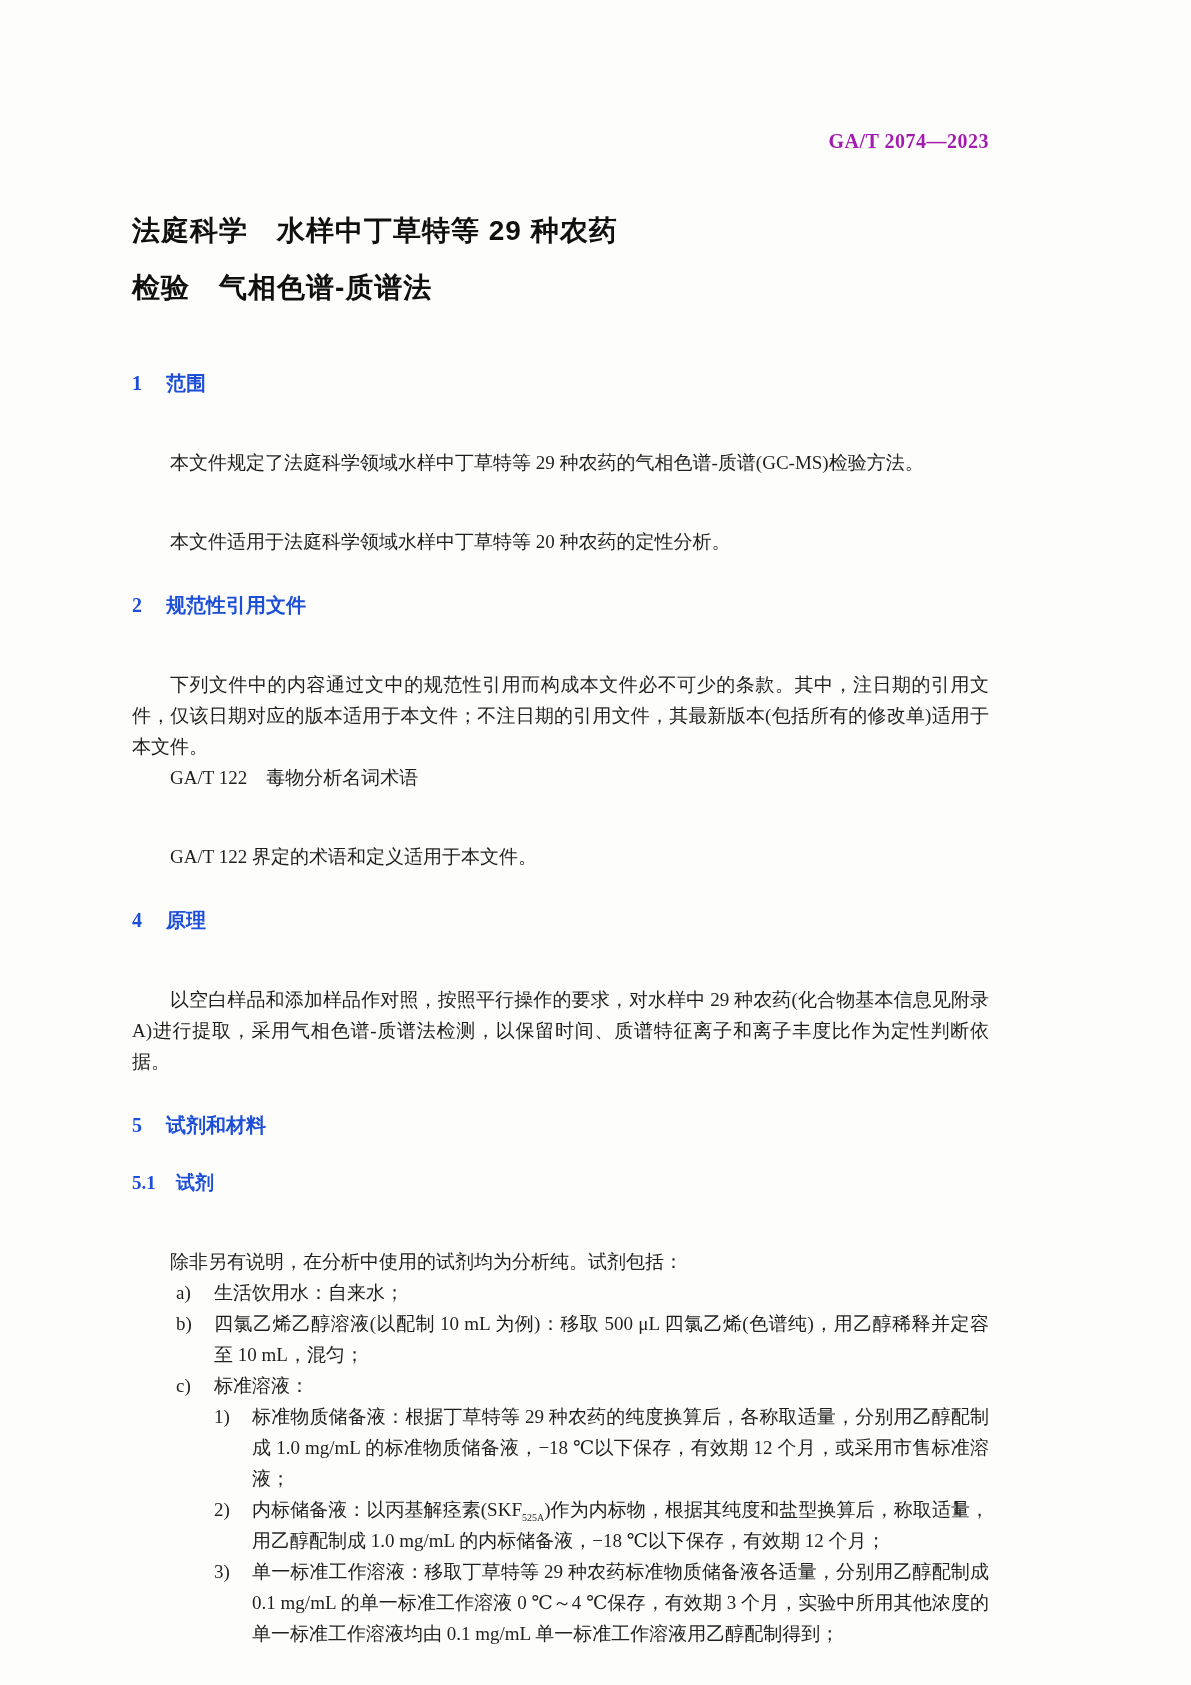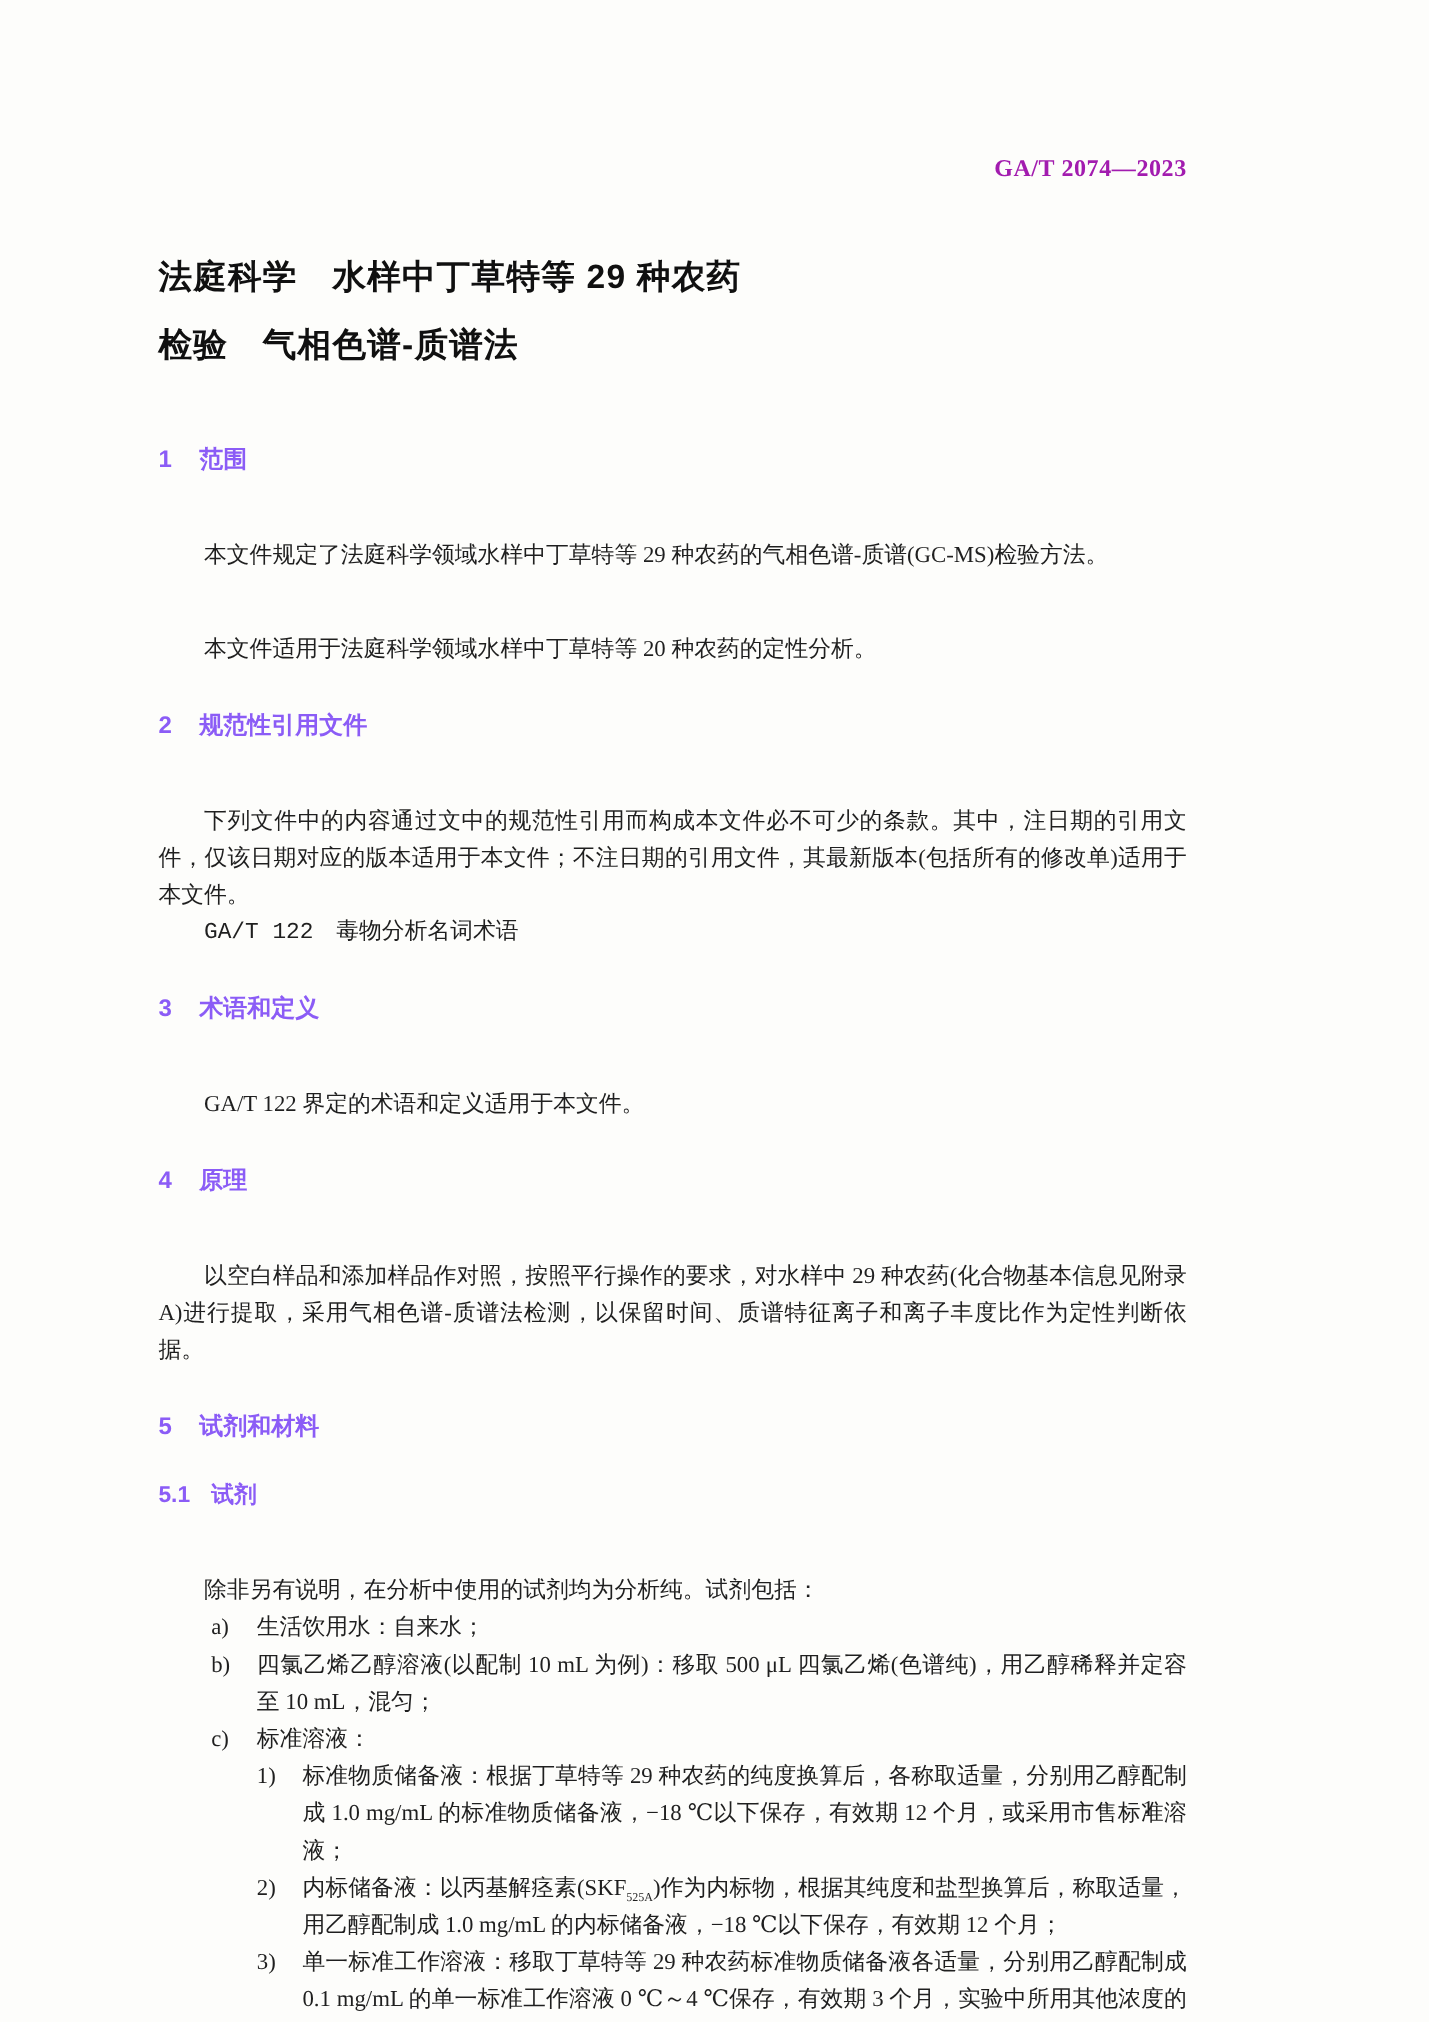--- a/index.html
+++ b/index.html
@@ -30,38 +30,38 @@
     text-align: left;
     font-family: "Liberation Sans", "DejaVu Sans", sans-serif;
     font-weight: 700;
     font-size: 28px;
     line-height: 57px;
     color: #101010;
     letter-spacing: 1px;
   }
   .title-line { display: block; }
   .sec-heading {
-    font-family: Liberation Sans, sans-serif;
+    font-family: Liberation Serif, serif;
     font-weight: 700;
     font-size: 20px;
     line-height: 31px;
-    color: #8b5cf6;
+    color: #1d4ed8;
     margin: 33px 0 26px 0;
   }
   .sec-heading.first { margin-top: 52px; }
   .sec-heading.subhead { font-size: 19px; margin: 21px 0 14px 0; }
   .sec-num { display: inline-block; min-width: 34px; }
   .sec-heading.subhead .sec-num { min-width: 44px; }
   .body-p {
     margin: 0;
     text-align: justify;
     text-justify: inter-ideograph;
   }
   .indent { text-indent: 38px; margin-top: 48px; }
-  .ref-line { margin: 0; text-indent: 38px; font-family: Liberation Mono, monospace; }
+  .ref-line { margin: 0; text-indent: 38px; }
   .li { display: flex; padding-left: 44px; }
   .li-label { flex: 0 0 38px; }
   .li-body { flex: 1; text-align: justify; text-justify: inter-ideograph; margin: 0; }
   .li.sub { padding-left: 82px; }
   sub.chem { font-size: 10px; line-height: 0; }
   .page-number {
     position: absolute;
     left: 952px;
     top: 1492px;
     font-size: 19px;
@@ -92,23 +92,20 @@
 
   <section>
     <h2 class="sec-heading">
       <span class="sec-num">2</span><span>规范性引用文件</span>
     </h2>
     <p class="body-p indent">下列文件中的内容通过文中的规范性引用而构成本文件必不可少的条款。其中，注日期的引用文件，仅该日期对应的版本适用于本文件；不注日期的引用文件，其最新版本(包括所有的修改单)适用于本文件。</p>
     <p class="ref-line">GA/T 122　毒物分析名词术语</p>
   </section>
 
   <section>
-    <h2 class="sec-heading">
-      <span class="sec-num">3</span><span>术语和定义</span>
-    </h2>
     <p class="body-p indent">GA/T 122 界定的术语和定义适用于本文件。</p>
   </section>
 
   <section>
     <h2 class="sec-heading">
       <span class="sec-num">4</span><span>原理</span>
     </h2>
     <p class="body-p indent">以空白样品和添加样品作对照，按照平行操作的要求，对水样中 29 种农药(化合物基本信息见附录A)进行提取，采用气相色谱-质谱法检测，以保留时间、质谱特征离子和离子丰度比作为定性判断依据。</p>
   </section>
 

